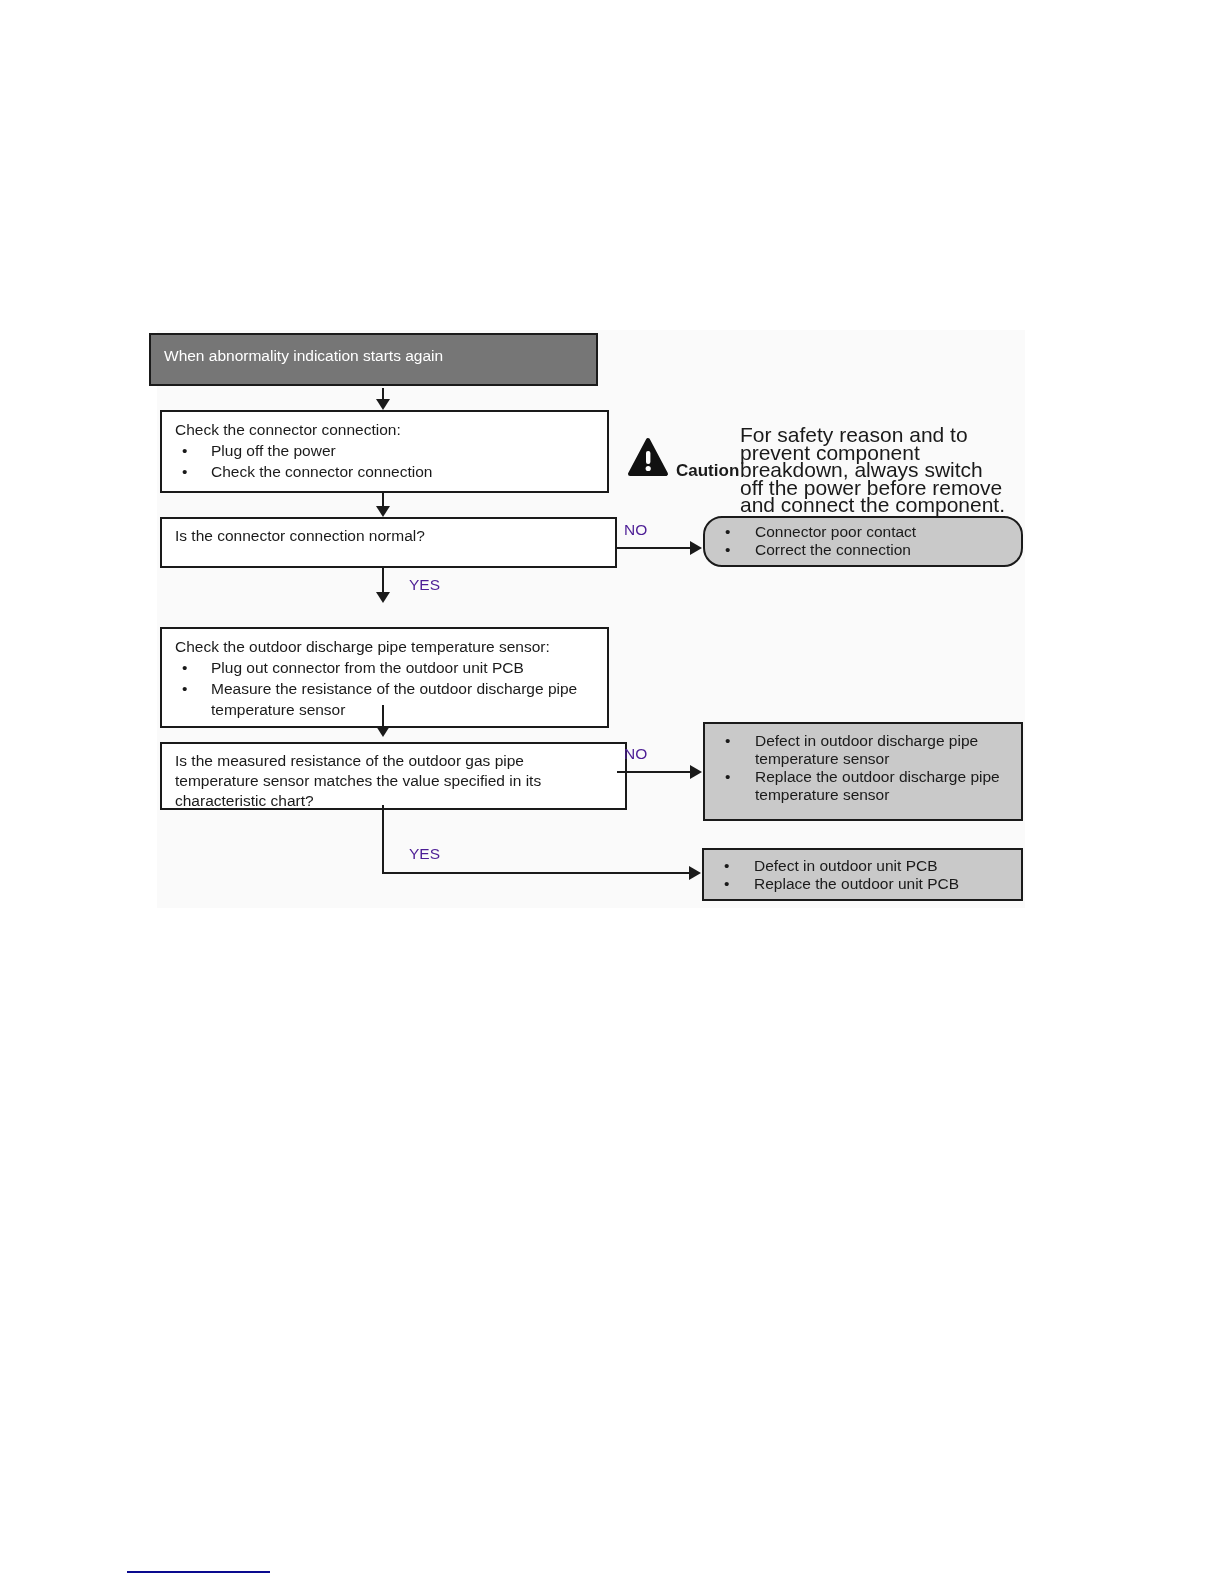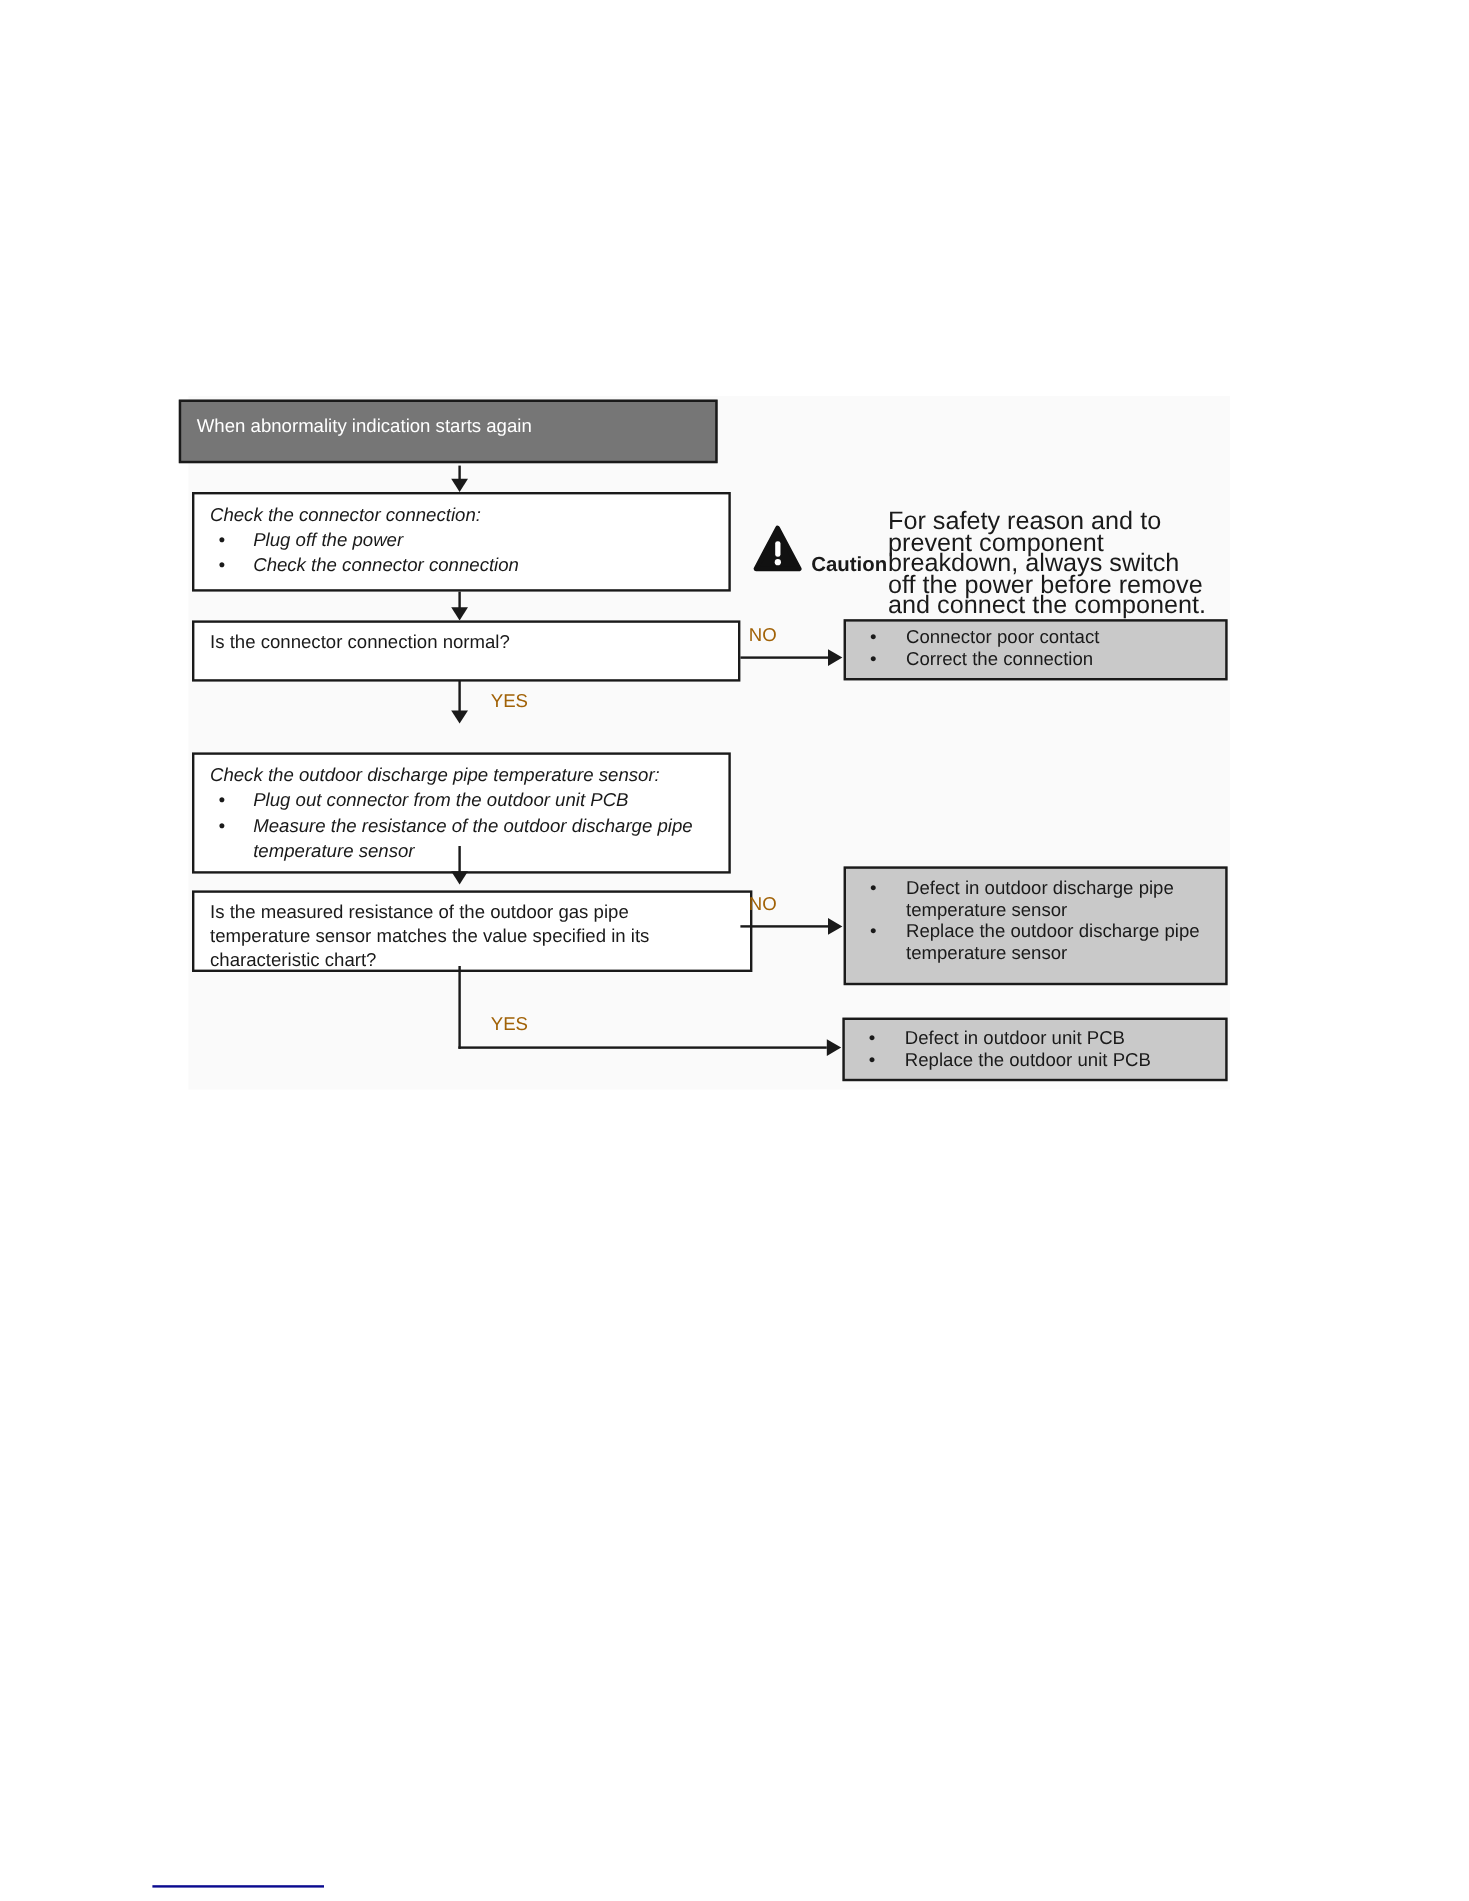--- a/index.html
+++ b/index.html
@@ -23,21 +23,21 @@
     background: #ffffff;
     border: 2px solid #1a1a1a;
     font-size: 15.5px;
     line-height: 21px;
   }
   .node.start {
     background: #767676;
     color: #ffffff;
     padding: 10px 13px 0 13px;
   }
-  .node.process { padding: 7px 6px 0 13px; font-style: italic; }
+  .node.process { padding: 7px 6px 0 13px; }
   .node.question { padding: 7px 14px 0 13px; line-height: 20px; }
   .node.result {
     background: #c9c9c9;
     padding: 5px 6px 0 6px;
     line-height: 18px;
   }
   .bullet-row { display: flex; align-items: flex-start; }
   .bullet-glyph { flex: none; width: 36px; padding-left: 7px; }
   .bullet-glyph::before { content: "\2022"; }
   .bullet-text { flex: 1; }
@@ -52,21 +52,21 @@
   }
   .head-right {
     position: absolute; width: 0; height: 0;
     border-top: 7px solid transparent;
     border-bottom: 7px solid transparent;
     border-left: 12px solid #1a1a1a;
   }
   .branch-label {
     position: absolute;
     font-size: 15.5px;
-    color: #a16207;
+    color: #4c1d95;
   }
   .caution-icon { position: absolute; left: 627px; top: 437px; }
   .caution-label {
     position: absolute; left: 676px; top: 461px;
     font-size: 17px; font-weight: bold;
   }
   .caution-text {
     position: absolute; left: 740px; top: 426px;
     width: 270px; font-size: 21px; line-height: 17.5px;
   }
@@ -117,21 +117,21 @@
   <div class="head-down" style="left:376px; top:506px;"></div>
 
   <div class="node question" style="left:160px; top:517px; width:457px; height:51px;">
     <span>Is the connector connection normal?</span>
   </div>
 
   <div class="branch-label" style="left:624px; top:521px;">NO</div>
   <div class="hline" style="left:617px; top:547px; width:74px;"></div>
   <div class="head-right" style="left:690px; top:541px;"></div>
 
-  <div class="node result" style="left:703px; top:516px; width:320px; height:51px;">
+  <div class="node result" style="left:703px; top:516px; width:320px; height:51px;border-radius:19px;">
     <div class="bullet-row">
       <span class="bullet-glyph"></span>
       <span class="bullet-text">Connector poor contact</span>
     </div>
     <div class="bullet-row">
       <span class="bullet-glyph"></span>
       <span class="bullet-text">Correct the connection</span>
     </div>
   </div>
 

